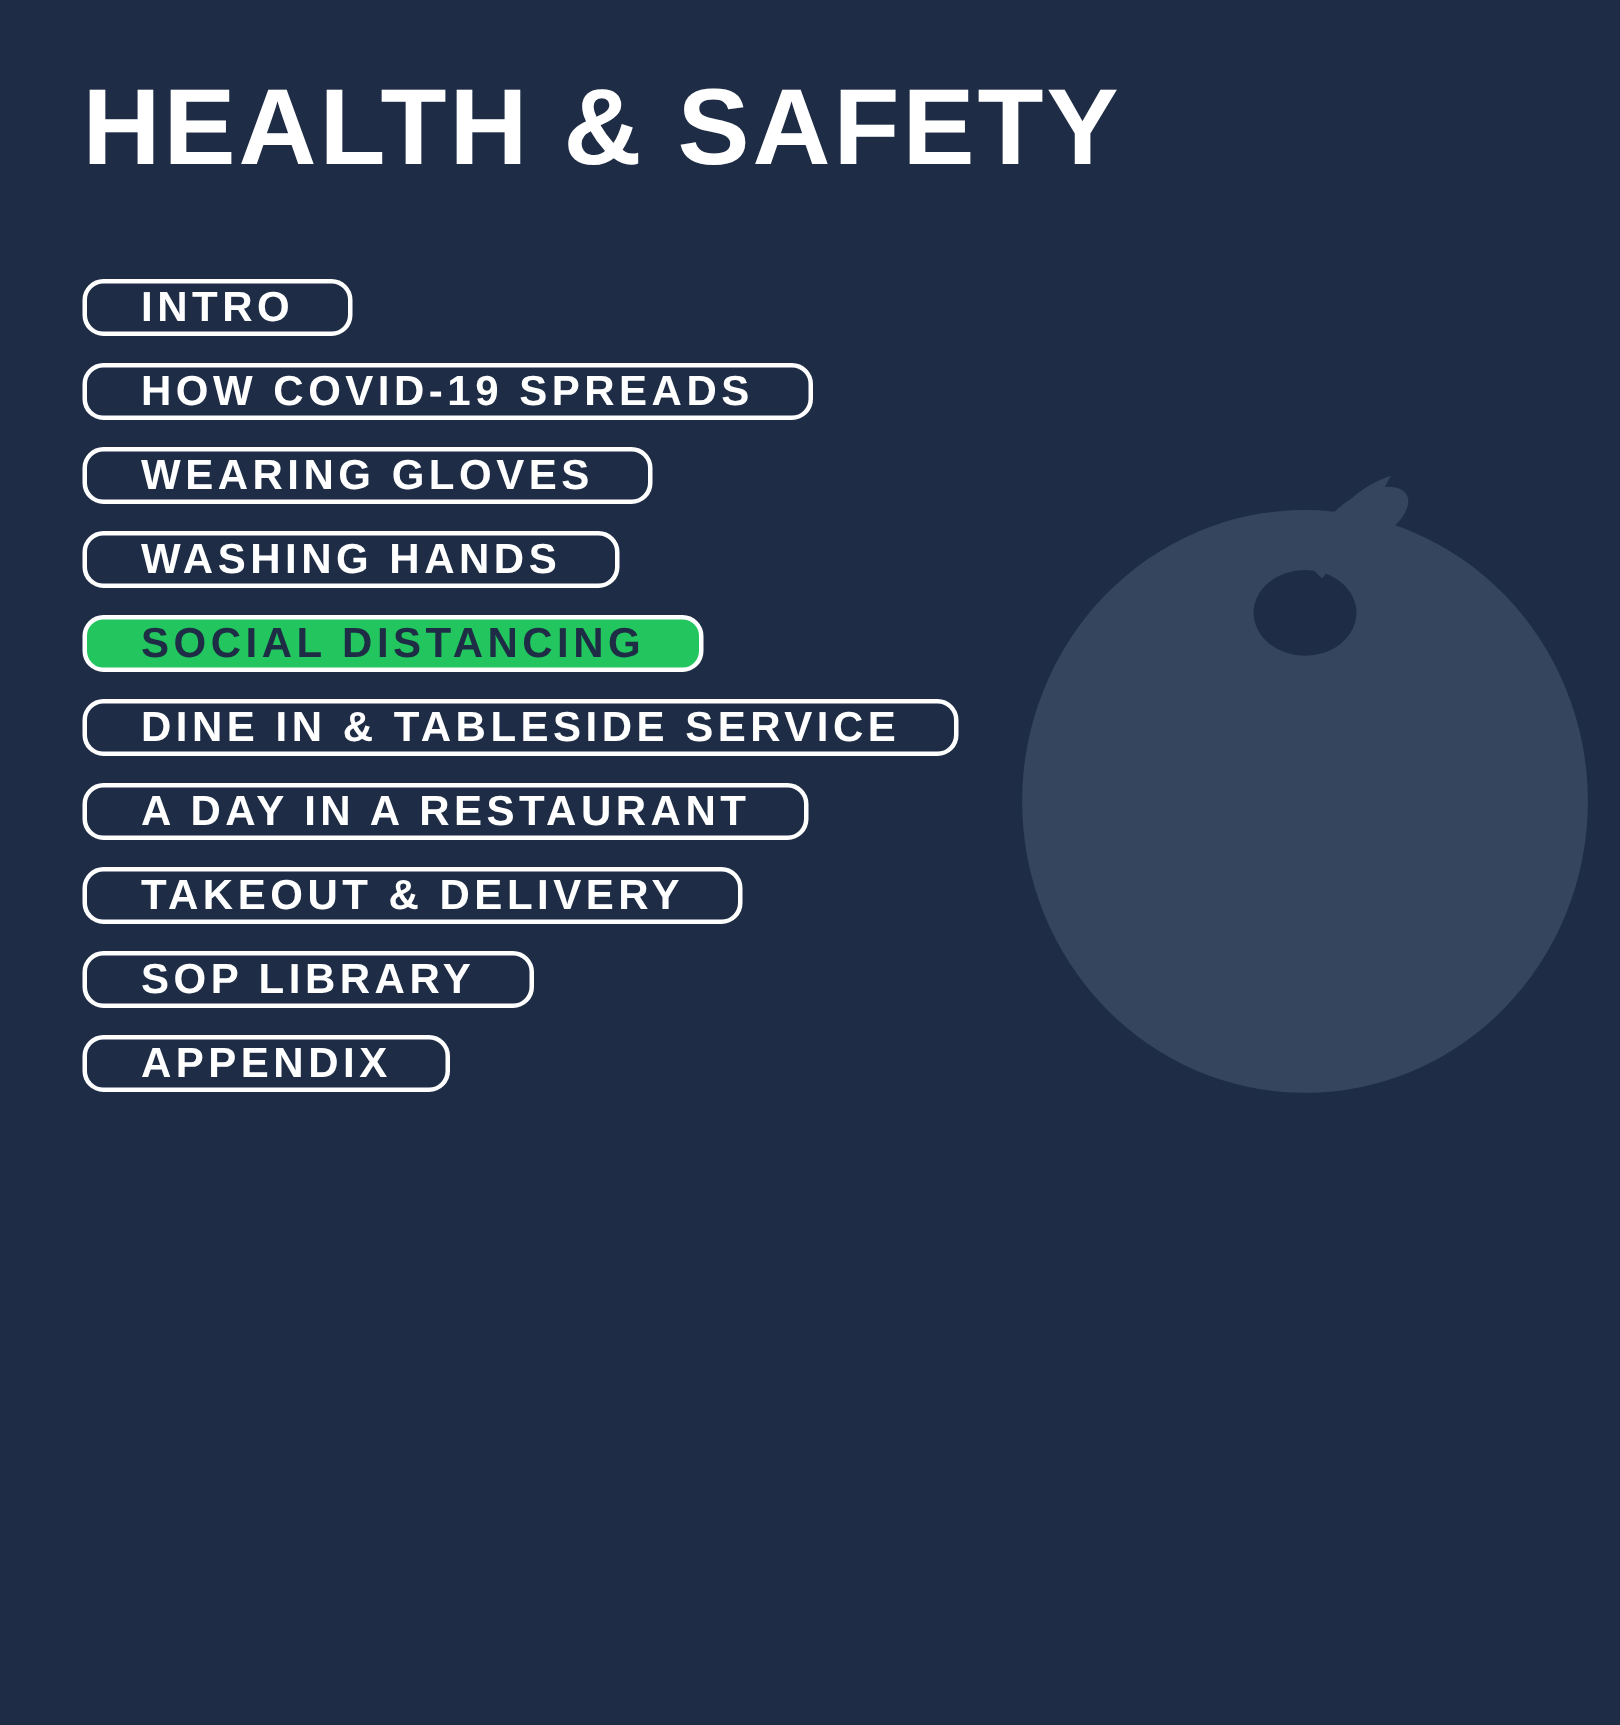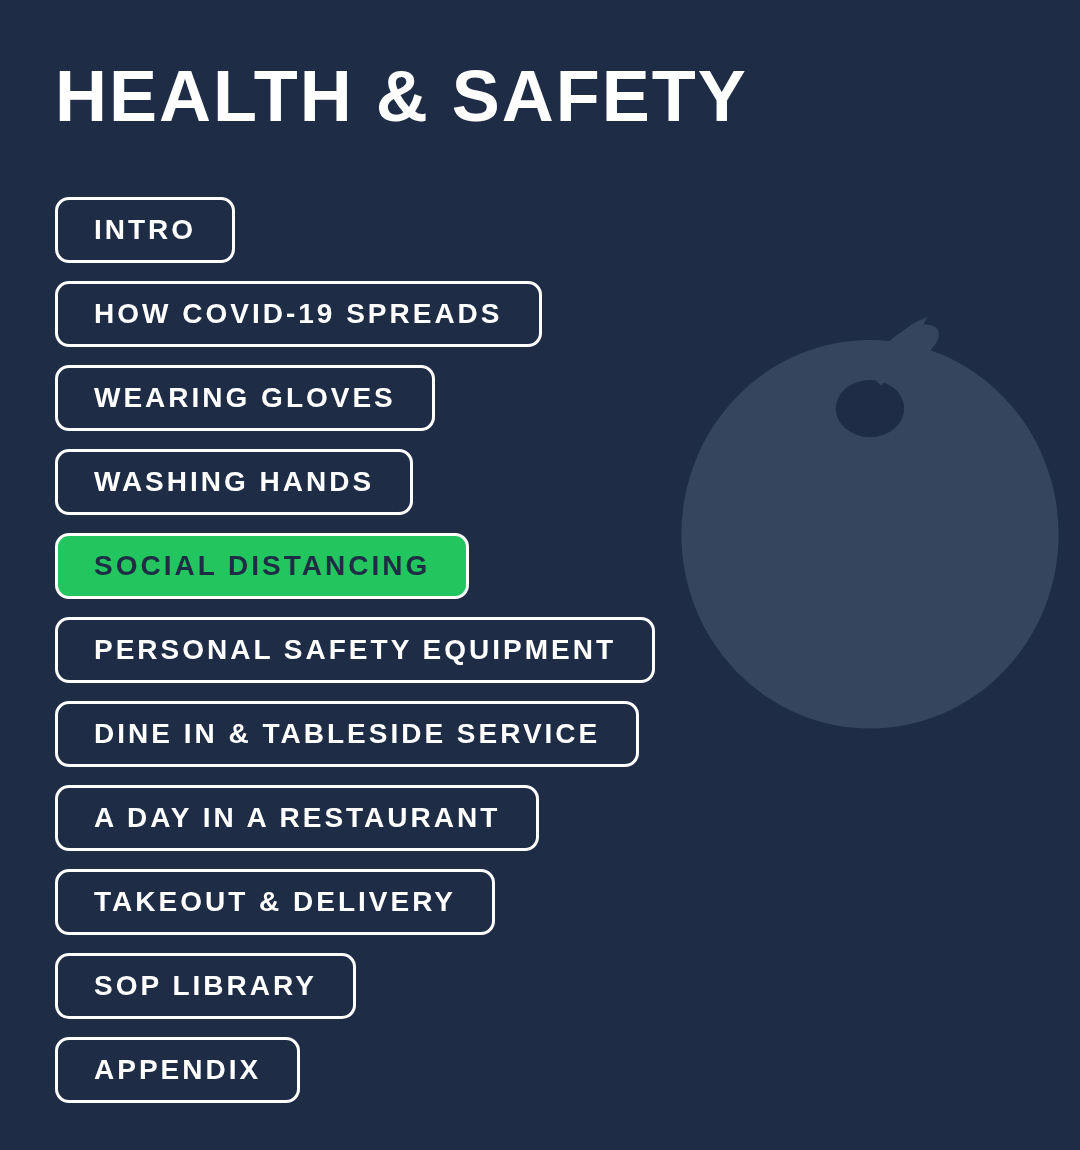--- a/index.html
+++ b/index.html
@@ -29,21 +29,21 @@
       position: absolute;
       right: -30px;
       top: 260px;
       width: 480px;
       height: 480px;
       opacity: 0.25;
       pointer-events: none;
     }
 
     .header {
-      padding: 55px 55px 30px 55px;
+      padding: 44px 55px 30px 55px;
     }
 
     .page-title {
       color: #ffffff;
       font-size: 72px;
       font-weight: 900;
       letter-spacing: 2px;
       text-transform: uppercase;
       font-family: 'Arial Black', 'Arial Bold', Arial, sans-serif;
     }
@@ -54,21 +54,21 @@
       flex-direction: column;
       gap: 18px;
       position: relative;
       z-index: 2;
     }
 
     .nav-item {
       display: inline-block;
       border: 3px solid #ffffff;
       border-radius: 14px;
-      padding: 14px 36px;
+      padding: 0 36px;
       color: #ffffff;
       font-size: 28px;
       font-weight: 900;
       letter-spacing: 3px;
       text-transform: uppercase;
       cursor: pointer;
       font-family: 'Arial Black', 'Arial Bold', Arial, sans-serif;
       background: transparent;
       width: fit-content;
       transition: background 0.2s;
@@ -103,21 +103,20 @@
     <h1 class="page-title">HEALTH &amp; SAFETY</h1>
   </div>
 
   <nav class="nav-list">
 
   <div class="nav-item">INTRO</div>
       <div class="nav-item">HOW COVID-19 SPREADS</div>
       <div class="nav-item">WEARING GLOVES</div>
       <div class="nav-item">WASHING HANDS</div>
       <div class="nav-item active">SOCIAL DISTANCING</div>
-      <div class="nav-item">PERSONAL SAFETY EQUIPMENT</div>
       <div class="nav-item">DINE IN &amp; TABLESIDE SERVICE</div>
       <div class="nav-item">A DAY IN A RESTAURANT</div>
       <div class="nav-item">TAKEOUT &amp; DELIVERY</div>
       <div class="nav-item">SOP LIBRARY</div>
       <div class="nav-item">APPENDIX</div>
     </nav>
 
 </div>
 
 </body></html>

